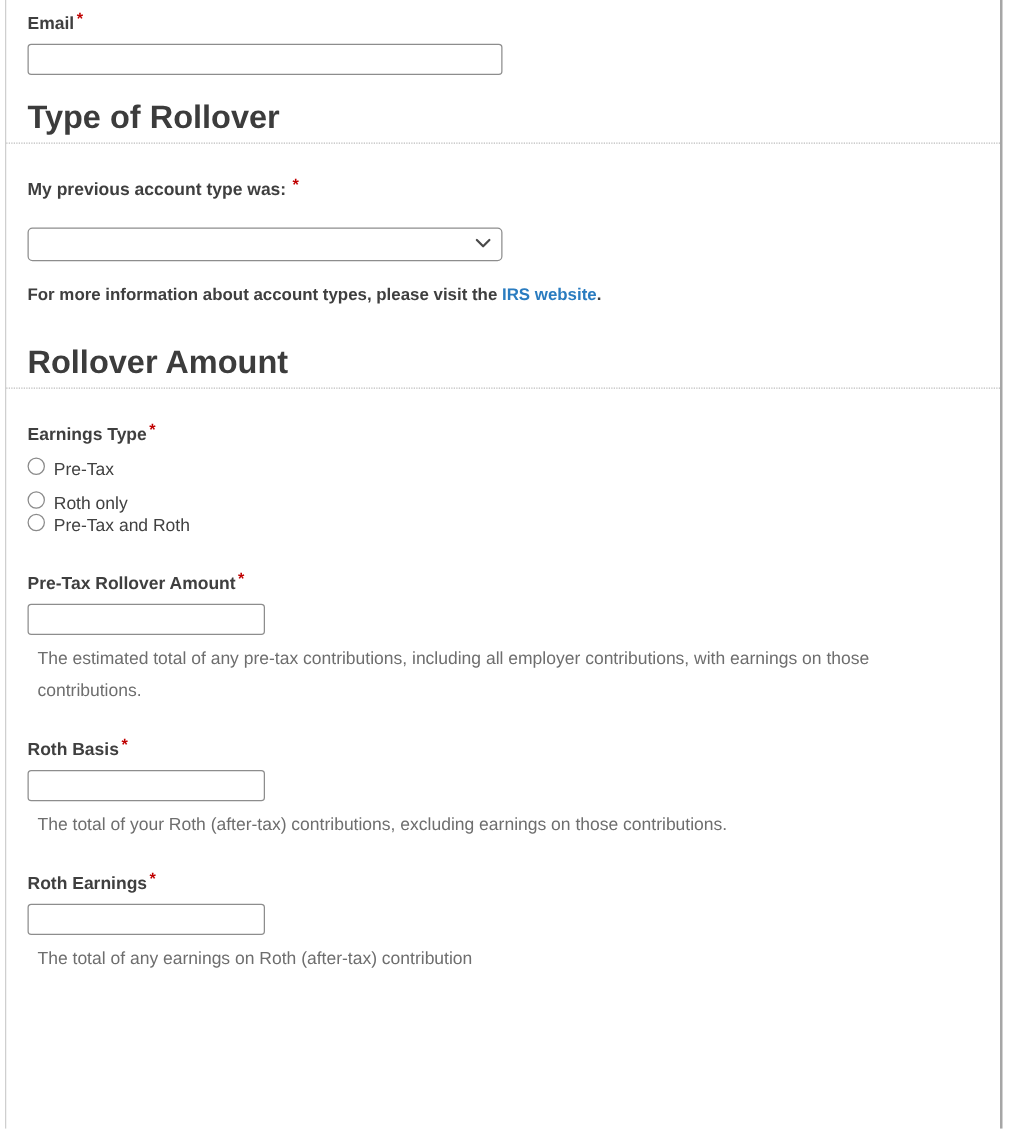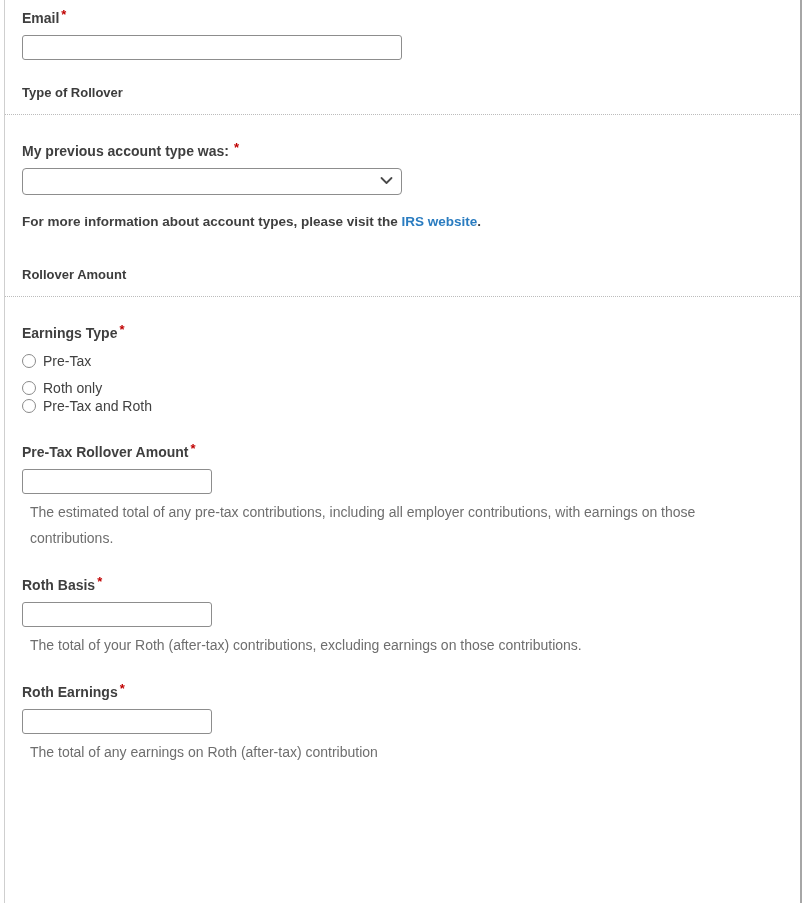--- a/index.html
+++ b/index.html
@@ -42,21 +42,21 @@
     background: #fff;
     padding: 2px 6px;
     font-family: "Liberation Sans", sans-serif;
     font-size: 14px;
     color: #333;
     outline: none;
   }
   .text-input.wide { width: 380px; }
   .text-input.small { width: 190px; }
   h2.section-heading {
-    font-size: 13px;
+    font-size: 26px;
     font-weight: bold;
     color: #3c3c3c;
     margin: 20px -17px 24px -17px;
     padding: 0 17px 10px 17px;
     border-bottom: 1px dotted #bcbcbc;
     line-height: 22px;
   }
   h2.section-heading.gap-lg { margin-top: 33px; }
   .field-group { margin: 0 0 22px 0; }
   .field-group.tight-bottom { margin-bottom: 18px; }
@@ -94,21 +94,21 @@
     line-height: 18px;
   }
   .info-text a {
     color: #2a7cc0;
     text-decoration: none;
     font-weight: bold;
     cursor: pointer;
   }
   .radio-row {
     display: flex;
-    align-items: center;
+    align-items: flex-start;
     margin-bottom: 9px;
   }
   .radio-row input[type="radio"] {
     -webkit-appearance: none;
     appearance: none;
     width: 14px;
     height: 14px;
     margin: 0;
     border: 1px solid #8a8a8a;
     border-radius: 50%;
@@ -137,21 +137,21 @@
 <div class="form-panel">
 
   <div class="field-group">
     <label class="field-label"><span>Email</span><span class="req">*</span></label>
     <input type="text" class="text-input wide" value="" style="">
   </div>
 
   <h2 class="section-heading">Type of Rollover</h2>
 
   <div class="field-group tight-bottom">
-    <label class="field-label" style="margin-bottom:8px"><span>My previous account type was:</span><span class="req spaced">*</span></label>
+    <label class="field-label" style="margin-bottom:22px"><span>My previous account type was:</span><span class="req spaced">*</span></label>
     <div class="select-wrap">
       <select>
         <option></option>
       </select>
       <svg class="select-chevron" width="13" height="9" viewBox="0 0 13 9">
         <path d="M1.5 2 L6.5 7 L11.5 2" fill="none" stroke="#4a4a4a" stroke-width="1.8" stroke-linecap="round" stroke-linejoin="round"></path>
       </svg>
     </div>
   </div>
 

